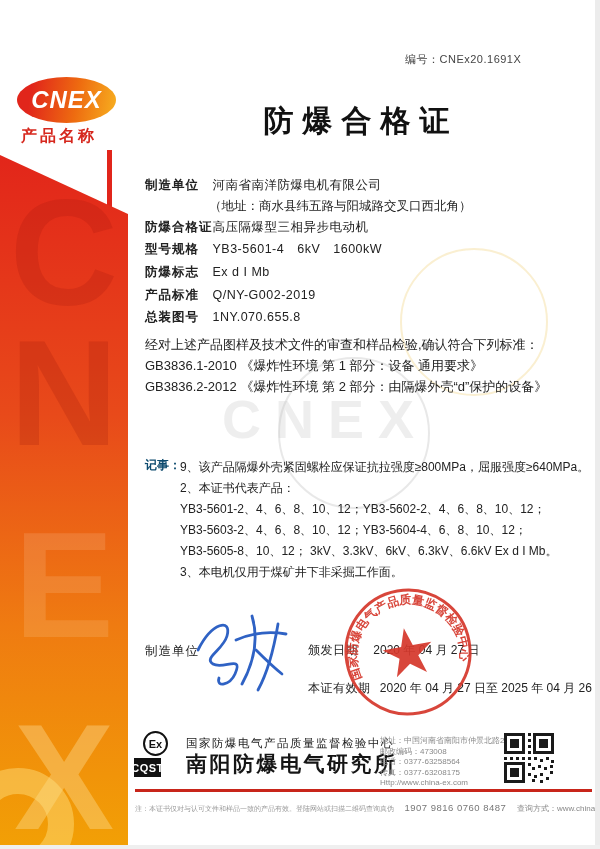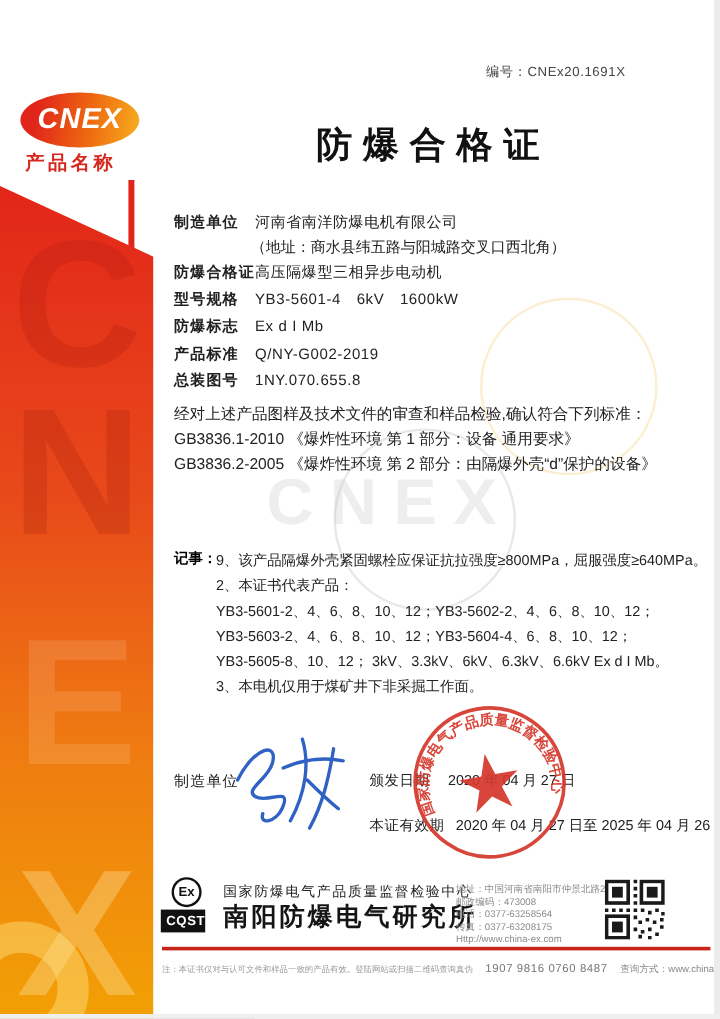--- a/index.html
+++ b/index.html
@@ -41,35 +41,35 @@
 
   
   .wm-circle { position:absolute; left:278px; top:357px; width:152px; height:152px; border-radius:50%;
     border:2px solid rgba(195,195,195,0.38); }
   .wm-center-text { position:absolute; left:222px; top:388px; font-size:54px; font-weight:800;
     letter-spacing:14px; color:rgba(200,200,200,0.30); }
   .cream-ring { position:absolute; left:400px; top:248px; width:148px; height:148px; border-radius:50%;
     border:2.5px solid rgba(246,226,172,0.55); }
 
   
-  .notes-label { position:absolute; left:145px; top:457px; font-size:12px; color:#000000; font-weight:600; }
+  .notes-label { position:absolute; left:145px; top:457px; font-size:12px; color:#0c4a6e; font-weight:600; }
   .notes-body { position:absolute; left:180px; top:457px; font-size:12px; color:#222; line-height:21px; white-space:nowrap; }
 
   
   .director { position:absolute; left:145px; top:643px; font-size:12.5px; color:#222; letter-spacing:1px; }
   .signature { position:absolute; left:190px; top:606px; z-index:4; }
   .date-row { position:absolute; left:308px; font-size:12px; color:#222; white-space:nowrap; }
   .date-row .dlb { margin-right:12px; letter-spacing:0.5px; }
   .seal { position:absolute; left:338px; top:582px; width:140px; height:140px; opacity:0.92; z-index:5; }
 
   
   .ex-circle { position:absolute; left:143px; top:731px; width:25px; height:25px; border:2px solid #111;
     border-radius:50%; display:flex; align-items:center; justify-content:center; font-size:11px; font-weight:bold; color:#111; }
-  .cqst-box { position:absolute; left:134px; top:758px; width:37px; height:19px; background:#111; color:#fff;
-    display:flex; align-items:center; justify-content:flex-end; font-size:11px; font-weight:bold; letter-spacing:0.5px; }
+  .cqst-box { position:absolute; left:134px; top:758px; width:27px; height:19px; background:#111; color:#fff;
+    display:flex; align-items:center; justify-content:center; font-size:11px; font-weight:bold; letter-spacing:0.5px; }
   .center-name { position:absolute; left:186px; top:736px; font-size:11.5px; color:#222; letter-spacing:1.5px; font-weight:500; }
   .institute-name { position:absolute; left:186px; top:750px; font-size:21px; color:#151515; font-weight:700; letter-spacing:2.5px; }
   .contact { position:absolute; left:380px; top:736px; font-size:8px; color:#8a8a8a; line-height:10.5px; white-space:nowrap; }
   .qr { position:absolute; left:504px; top:733px; width:50px; height:50px; }
   .divider { position:absolute; left:135px; top:789px; width:457px; height:2.5px; background:#c8251a; }
   .footer-note { position:absolute; left:135px; top:797px; width:462px; white-space:nowrap; }
   .footer-note .fn { font-size:7px; color:#9a9a9a; }
   .footer-note .fc { font-size:9.5px; color:#777; margin:0 6px; letter-spacing:0.5px; }
   .footer-note .fq { font-size:8px; color:#888; }
 
@@ -125,21 +125,21 @@
     <span class="vl">Q/NY-G002-2019</span>
   </div>
   <div class="frow" style="top:309px">
     <span class="lb">总装图号</span>
     <span class="vl">1NY.070.655.8</span>
   </div>
 
   <div class="statement">
     <div>经对上述产品图样及技术文件的审查和样品检验,确认符合下列标准：</div>
     <div>GB3836.1-2010 《爆炸性环境 第 1 部分：设备 通用要求》</div>
-    <div>GB3836.2-2005 《爆炸性环境 第 2 部分：由隔爆外壳“d”保护的设备》</div>
+    <div>GB3836.2-2012 《爆炸性环境 第 2 部分：由隔爆外壳“d”保护的设备》</div>
   </div>
 
   <div class="notes-label">记事：</div>
   <div class="notes-body">
     <div>9、该产品隔爆外壳紧固螺栓应保证抗拉强度≥800MPa，屈服强度≥640MPa。</div>
     <div>2、本证书代表产品：</div>
     <div>YB3-5601-2、4、6、8、10、12；YB3-5602-2、4、6、8、10、12；</div>
     <div>YB3-5603-2、4、6、8、10、12；YB3-5604-4、6、8、10、12；</div>
     <div>YB3-5605-8、10、12；  3kV、3.3kV、6kV、6.3kV、6.6kV   Ex d I Mb。</div>
     <div>3、本电机仅用于煤矿井下非采掘工作面。</div>

